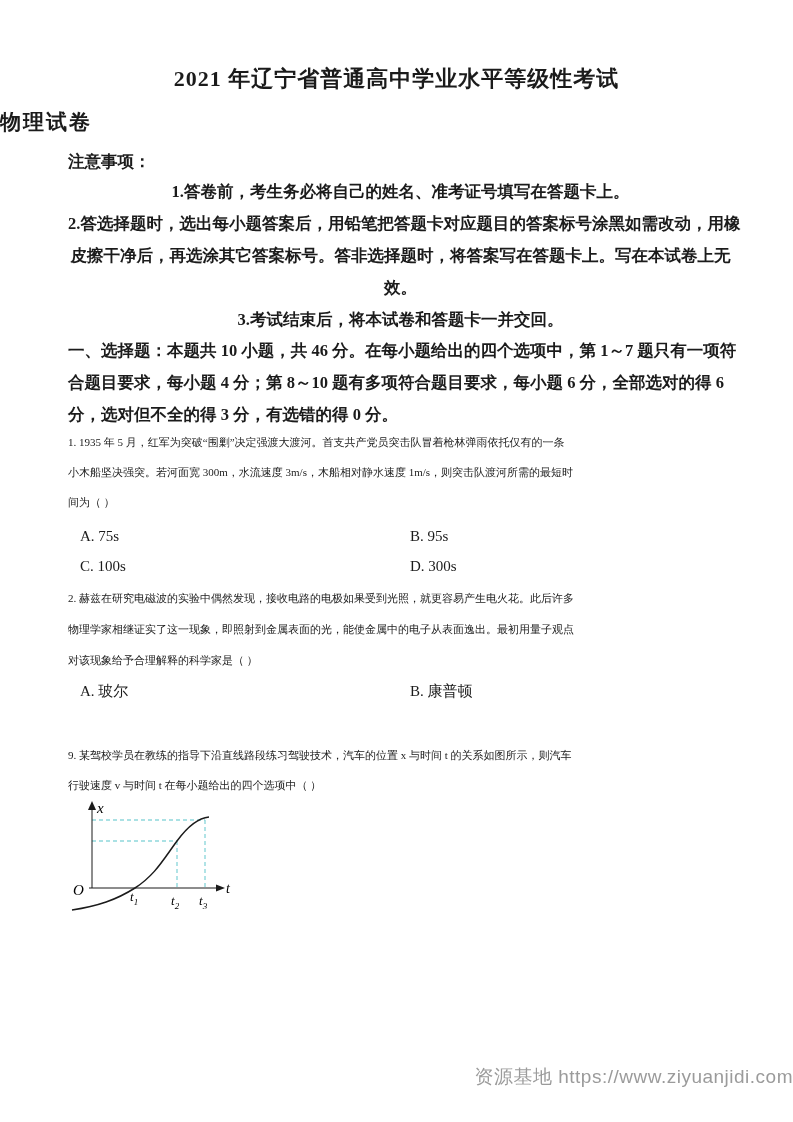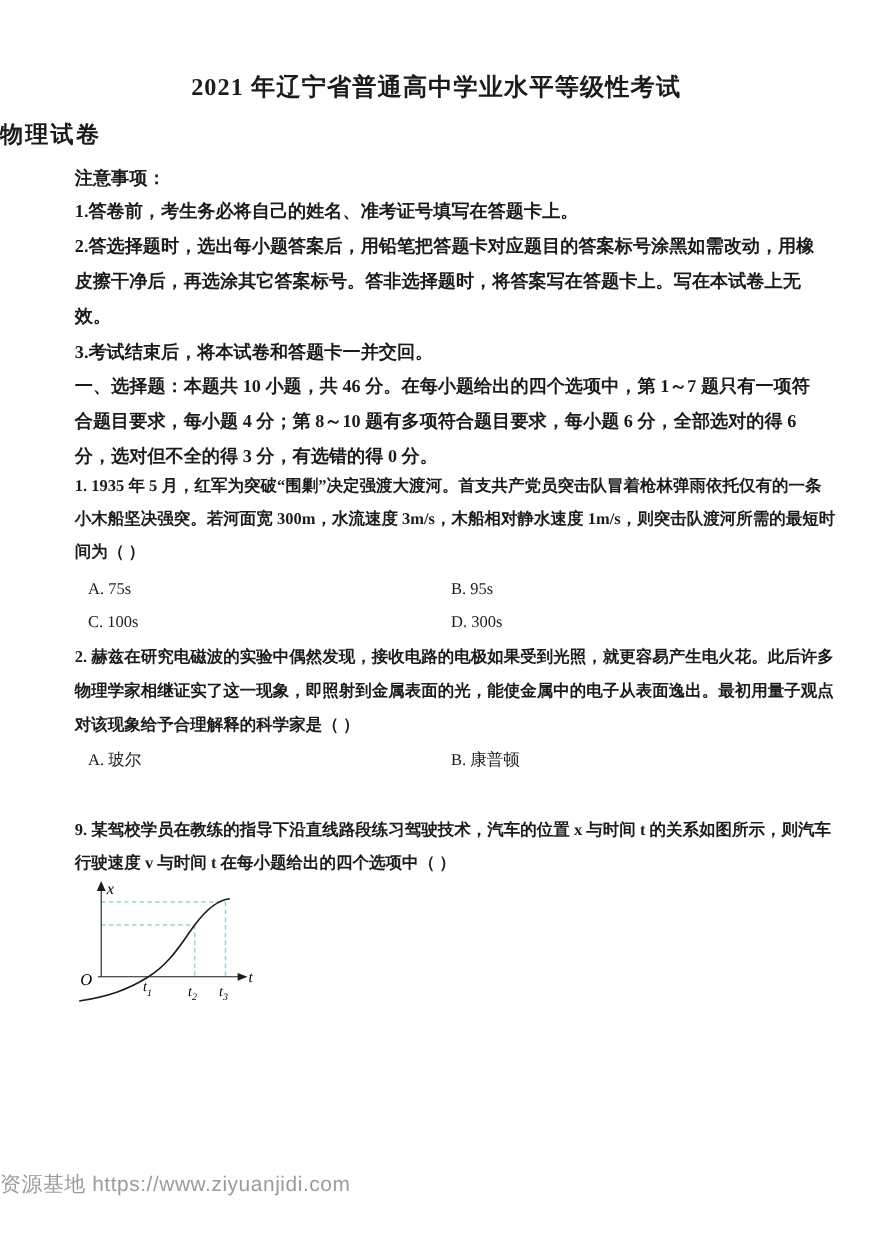--- a/index.html
+++ b/index.html
@@ -12,34 +12,34 @@
   .title {
     top:64px; left:0; width:100%; text-align:center;
     font-size:22px; font-weight:bold; letter-spacing:1px;
   }
   .subtitle {
     top:108px; left:0; width:100%; 
     font-size:21px; font-weight:bold; letter-spacing:2px;
   }
   .col { left:68px; width:665px; }
   .bold-line { font-size:16.5px; font-weight:bold; line-height:32px; white-space:nowrap; }
-  .q-line { font-size:15px; font-weight:bold; line-height:30px; white-space:nowrap; }
+  .q-line { font-size:11px; font-weight:normal; line-height:30px; white-space:nowrap; }
   .q2-line { line-height:31px; }
   .opt-row { left:80px; width:665px; height:30px; line-height:30px; font-size:15px; white-space:nowrap; }
   .opt-left  { position:absolute; left:0; top:0; }
   .opt-right { position:absolute; left:330px; top:0; }
   .notice-head { top:146px; }
-  .notice-block { top:176px; }
+  .notice-block { top:176px;text-align:center; }
   .section-block { top:335px; }
   .q1-block { top:427px; }
   .q2-block { top:583px; }
   .q3-block { top:740px; }
   .figure-wrap { left:70px; top:797px; width:175px; height:122px; }
   .footer {
-    top:1064px; left:0; width:100%; text-align:left;
+    top:1064px; left:0; width:100%; text-align:right;
     font-family:"Liberation Sans","DejaVu Sans",sans-serif;
     font-size:19px; color:#9b9b9b; letter-spacing:0.5px;
   }
   svg text { font-family:"Liberation Serif","DejaVu Serif",serif; }
 </style>
 </head>
 <body>
 
 <div class="page">
 

